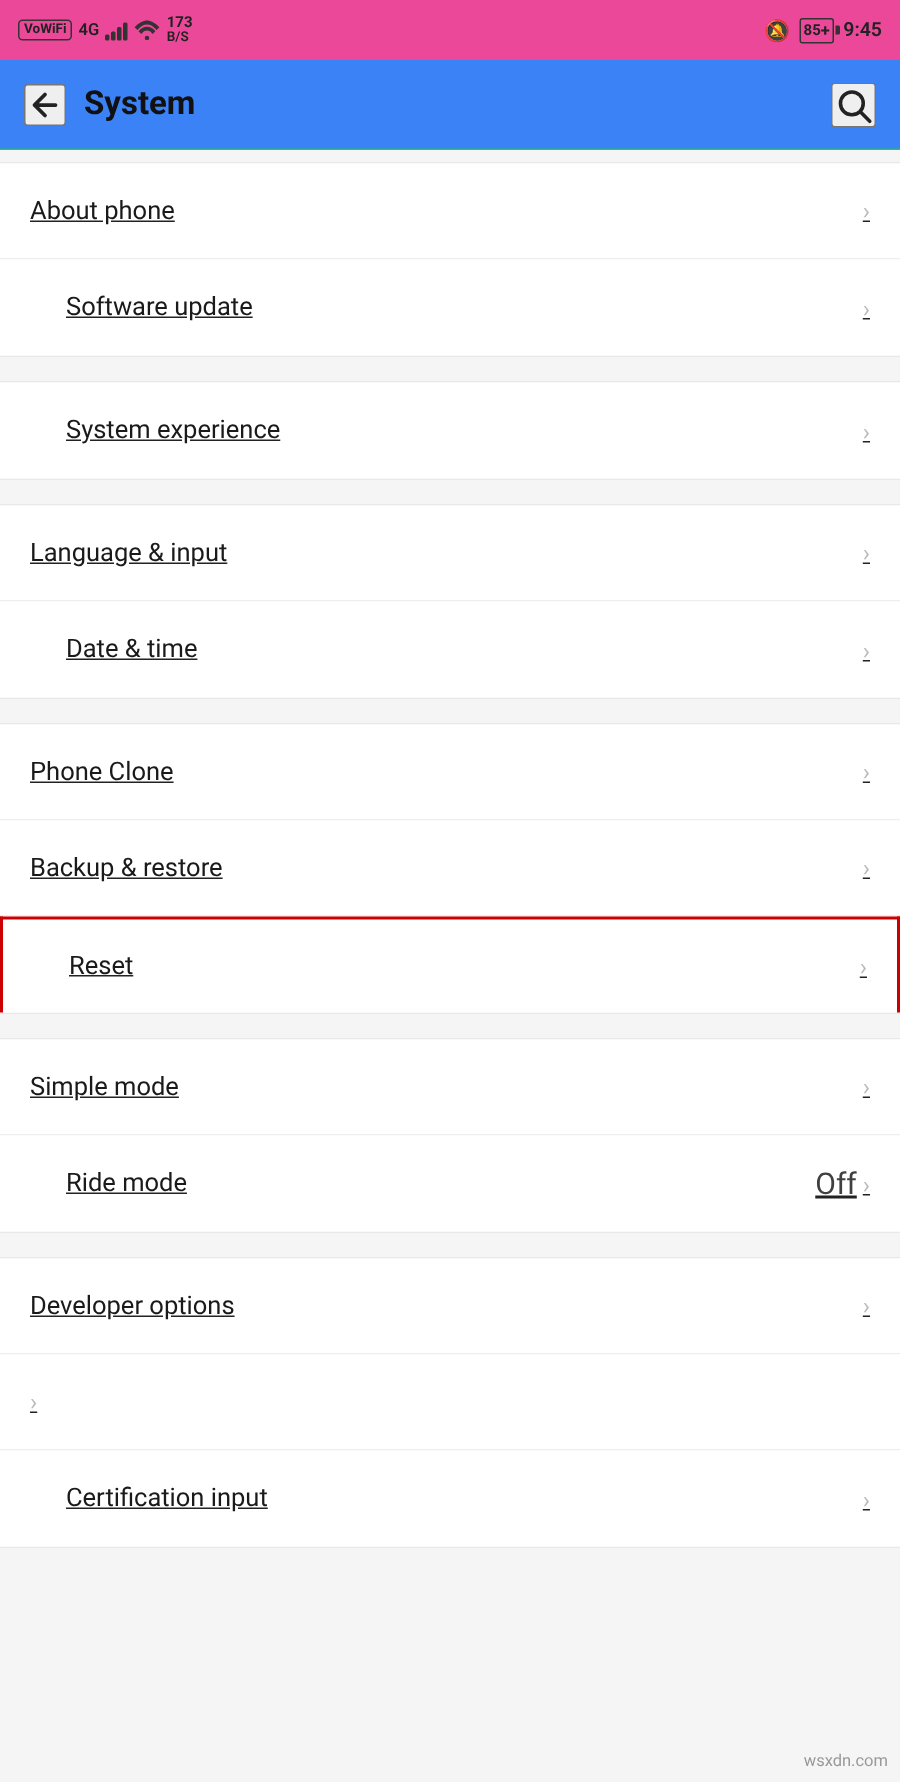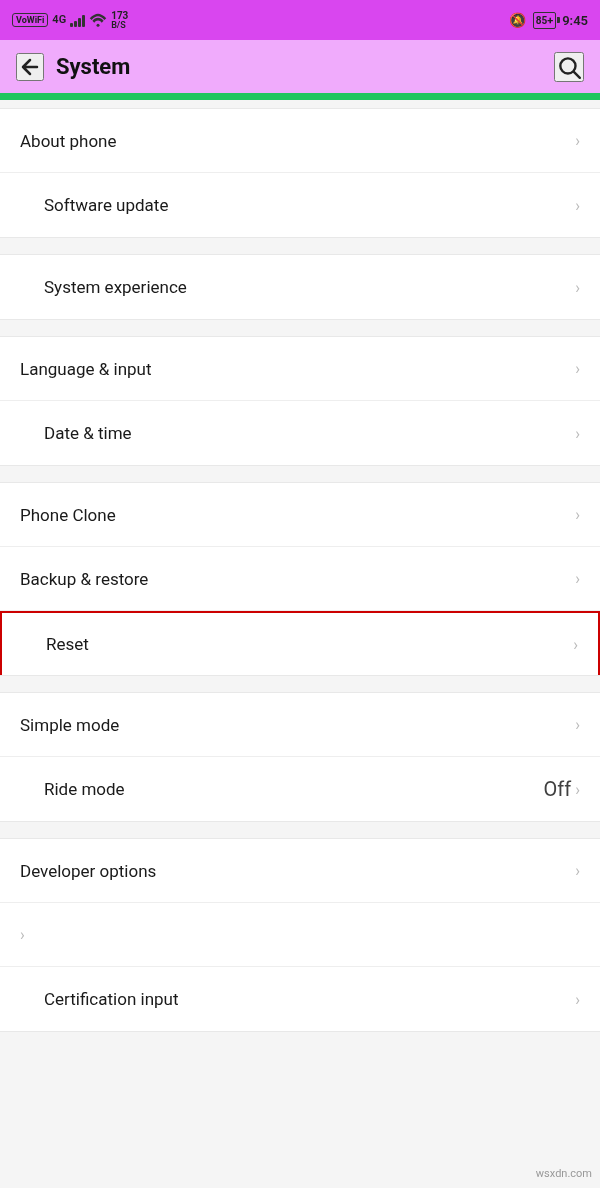--- a/index.html
+++ b/index.html
@@ -12,21 +12,21 @@
       width: 600px;
       min-height: 1188px;
       background: #f5f5f5;
       font-family: 'Roboto', sans-serif;
       font-size: 16px;
       color: #222;
       overflow-x: hidden;
     }
 
     .status-bar {
-      background: #d946ef;
+      background: #ec4899;
       height: 40px;
       display: flex;
       align-items: center;
       justify-content: space-between;
       padding: 0 12px;
     }
 
     .status-left {
       display: flex;
       align-items: center;
@@ -82,26 +82,26 @@
       right: -5px;
       top: 50%;
       transform: translateY(-50%);
       width: 3px;
       height: 6px;
       background: #333;
       border-radius: 0 1px 1px 0;
     }
 
     .header {
-      background: #f0abfc;
+      background: #3b82f6;
       height: 60px;
       display: flex;
       align-items: center;
       padding: 0 16px;
-      border-bottom: 7px solid #22c55e;
+      border-bottom: 1px solid #22c55e;
     }
 
     .back-btn {
       font-size: 24px;
       color: #222;
       cursor: pointer;
       margin-right: 12px;
       display: flex;
       align-items: center;
     }
@@ -119,20 +119,21 @@
       cursor: pointer;
       display: flex;
       align-items: center;
     }
 
     .menu-group {
       background: #fff;
       margin-bottom: 8px;
       border-top: 1px solid #e8e8e8;
       border-bottom: 1px solid #e8e8e8;
+      text-decoration: underline;
     }
 
     .menu-item {
       display: flex;
       align-items: center;
       justify-content: space-between;
       padding: 0 20px;
       height: 64px;
       background: #fff;
       border-bottom: 1px solid #eeeeee;

